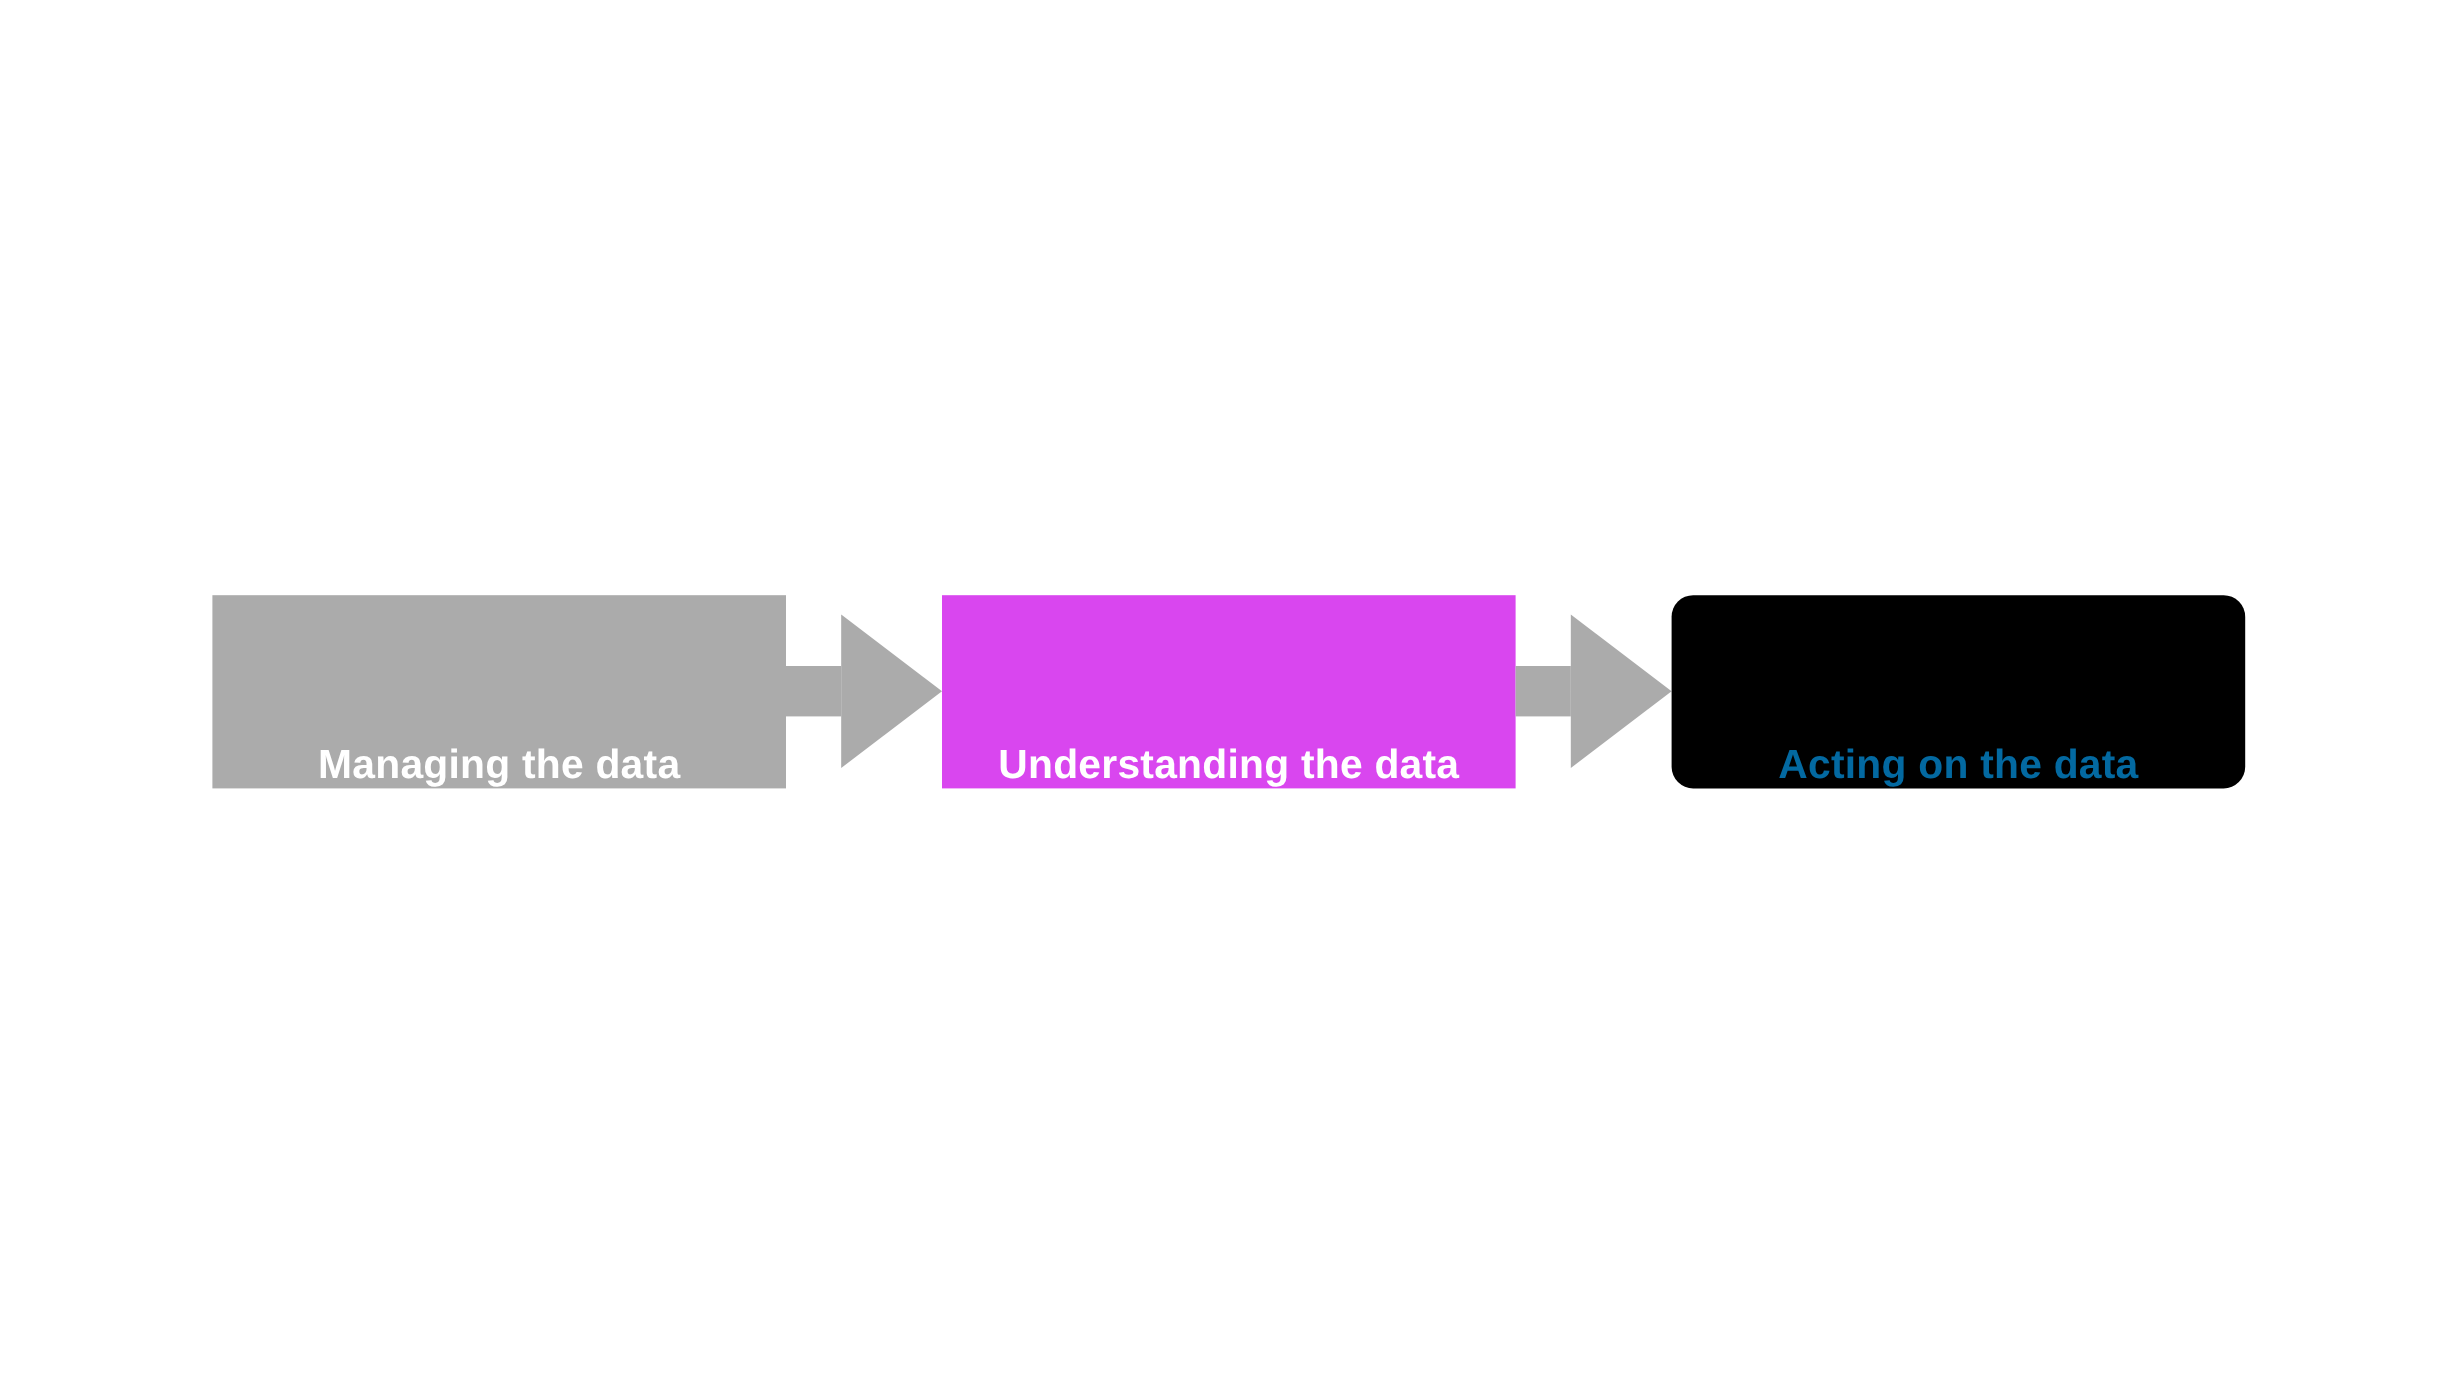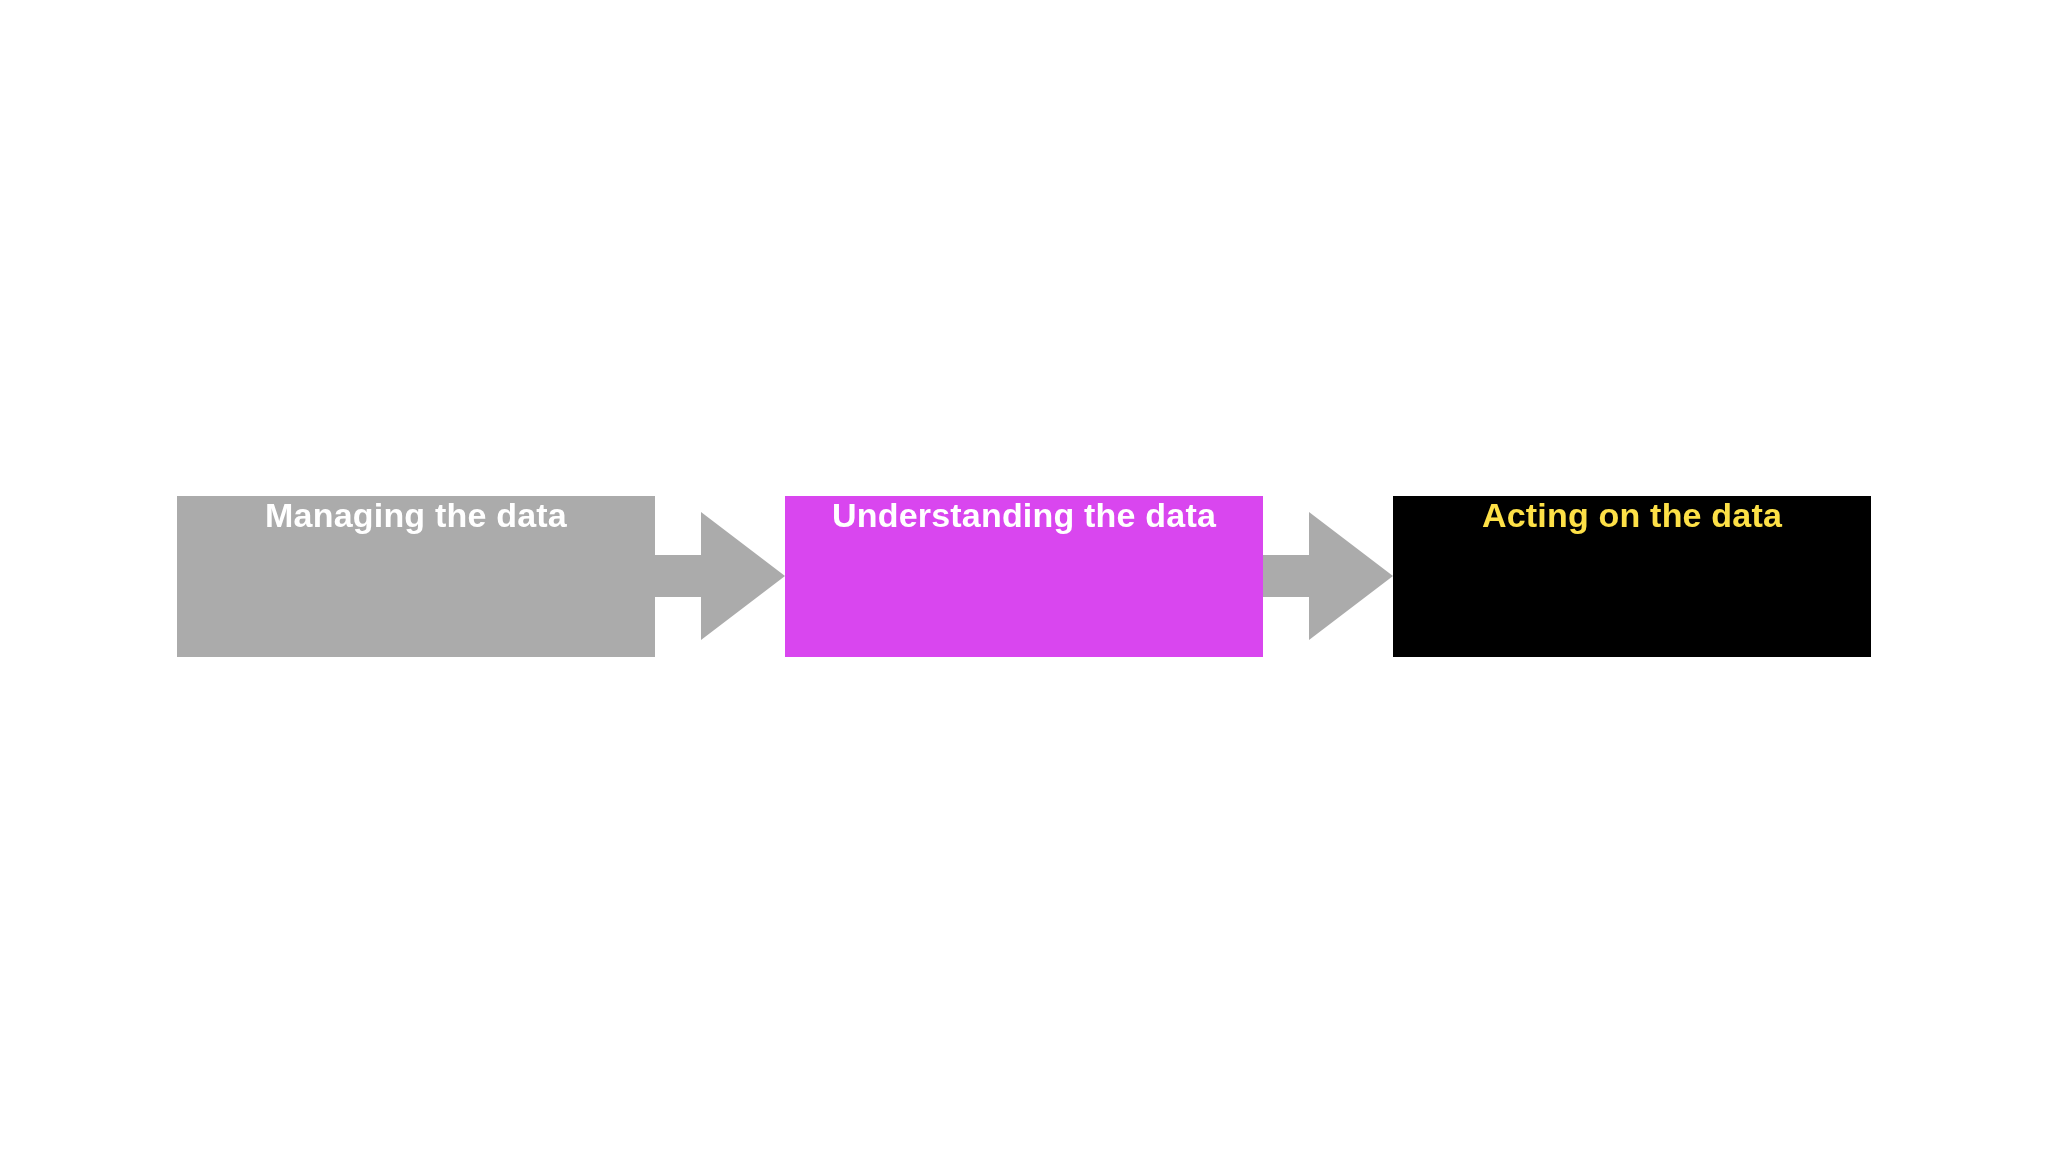--- a/index.html
+++ b/index.html
@@ -20,21 +20,21 @@
   }
   .flow {
     display: flex;
     flex-direction: row;
     align-items: center;
   }
   .step-box {
     width: 478px;
     height: 161px;
     display: flex;
-    align-items: flex-start;
+    align-items: flex-end;
     justify-content: center;
     text-align: center;
     color: #ffffff;
     font-size: 34px;
     font-weight: bold;
     letter-spacing: 0.2px;
     box-sizing: border-box;
   }
   .arrow {
     width: 130px;
@@ -73,18 +73,18 @@
 
     <div class="step-box" style="background-color: #d946ef; color: rgb(255, 255, 255);">
       <span>Understanding the data</span>
     </div>
 
     <div class="arrow">
       <div class="arrow-shaft" style="background-color: rgb(171, 171, 171);"></div>
       <div class="arrow-head" style="border-left-color: rgb(171, 171, 171);"></div>
     </div>
 
-    <div class="step-box" style="background-color: rgb(0, 0, 0); color: #fde047;">
+    <div class="step-box" style="background-color: rgb(0, 0, 0); color: #0369a1; border-radius: 18px;">
       <span>Acting on the data</span>
     </div>
 
   </div>
 </div>
 
 </body></html>

